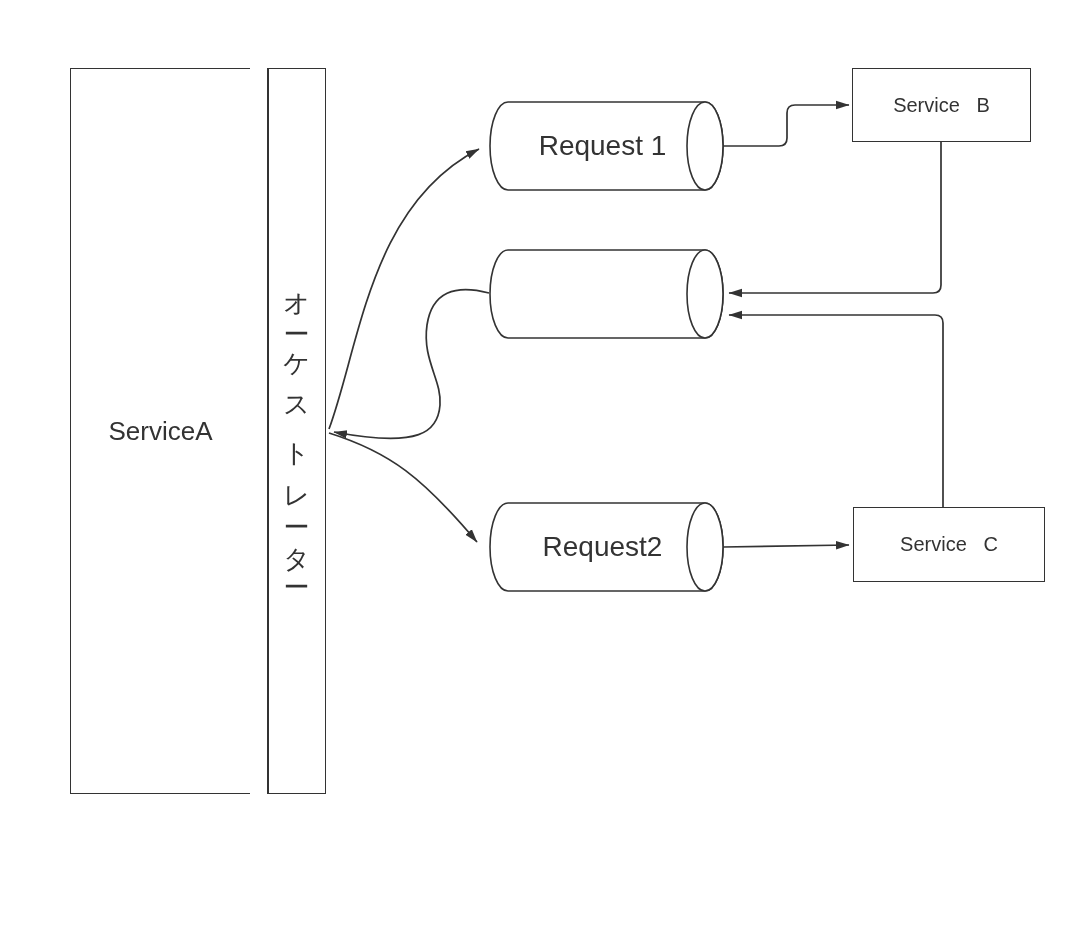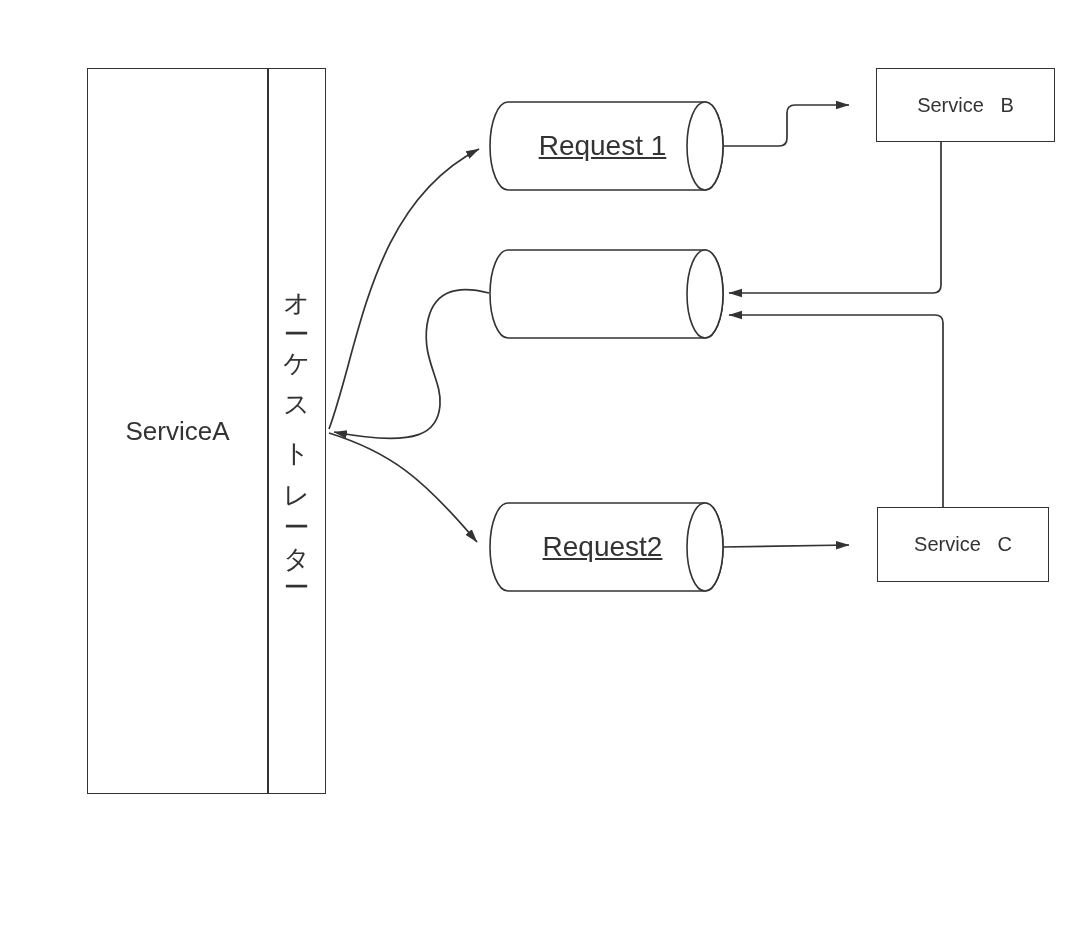--- a/index.html
+++ b/index.html
@@ -26,55 +26,53 @@
   .node {
     position: absolute;
     box-sizing: border-box;
     background: #ffffff;
     border: 1.6px solid #333333;
     display: flex;
     align-items: center;
     justify-content: center;
   }
   .service-a-box {
-    left: 87px; top: 68px;
+    left: 70px; top: 68px;
     width: 180px; height: 726px;
     border-right: none;
     font-size: 26px;
   }
   .orchestrator-strip {
     left: 267px; top: 68px;
     width: 59px; height: 726px;
     border-left: 2.2px solid #333333;
   }
   .orchestrator-label {
     writing-mode: vertical-rl;
     text-orientation: upright;
     letter-spacing: 15px;
     font-size: 26px;
     line-height: 1;
     white-space: nowrap;
   }
   .service-box {
     font-size: 20px;
     white-space: pre;
-    margin-left: 24px;
   }
   .service-b-box { left: 852px; top: 68px;  width: 179px; height: 74px; }
-  .service-c-box { left: 853px; top: 507px; width: 172px; height: 75px; }
+  .service-c-box { left: 853px; top: 507px; width: 192px; height: 75px; }
   .queue-label {
     position: absolute;
     width: 225px;
     height: 88px;
     display: flex;
     align-items: center;
     justify-content: center;
     font-size: 28px;
     pointer-events: none;
-    text-decoration: underline;
   }
   .queue-label-1 { left: 490px; top: 102px; }
   .queue-label-2 { left: 490px; top: 250px; }
   .queue-label-3 { left: 490px; top: 503px; text-align: center; }
 </style>
 </head>
 <body>
 
 <div class="canvas">
 

